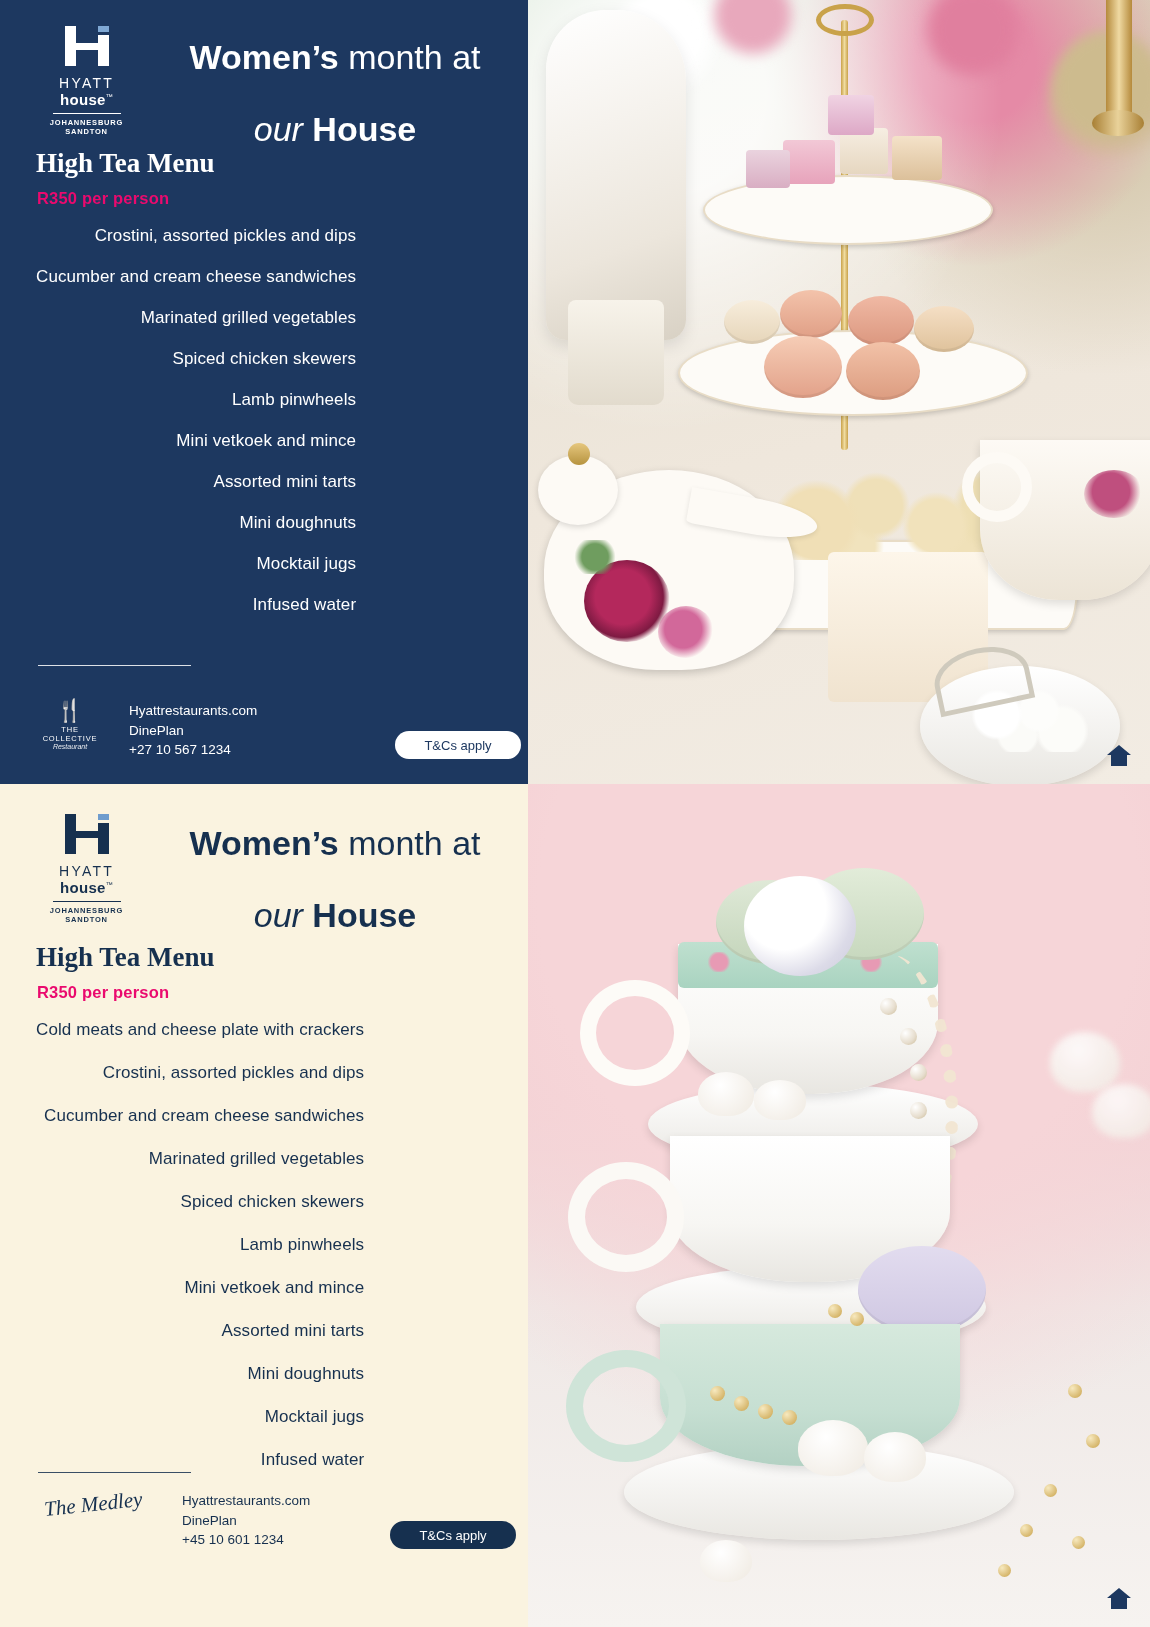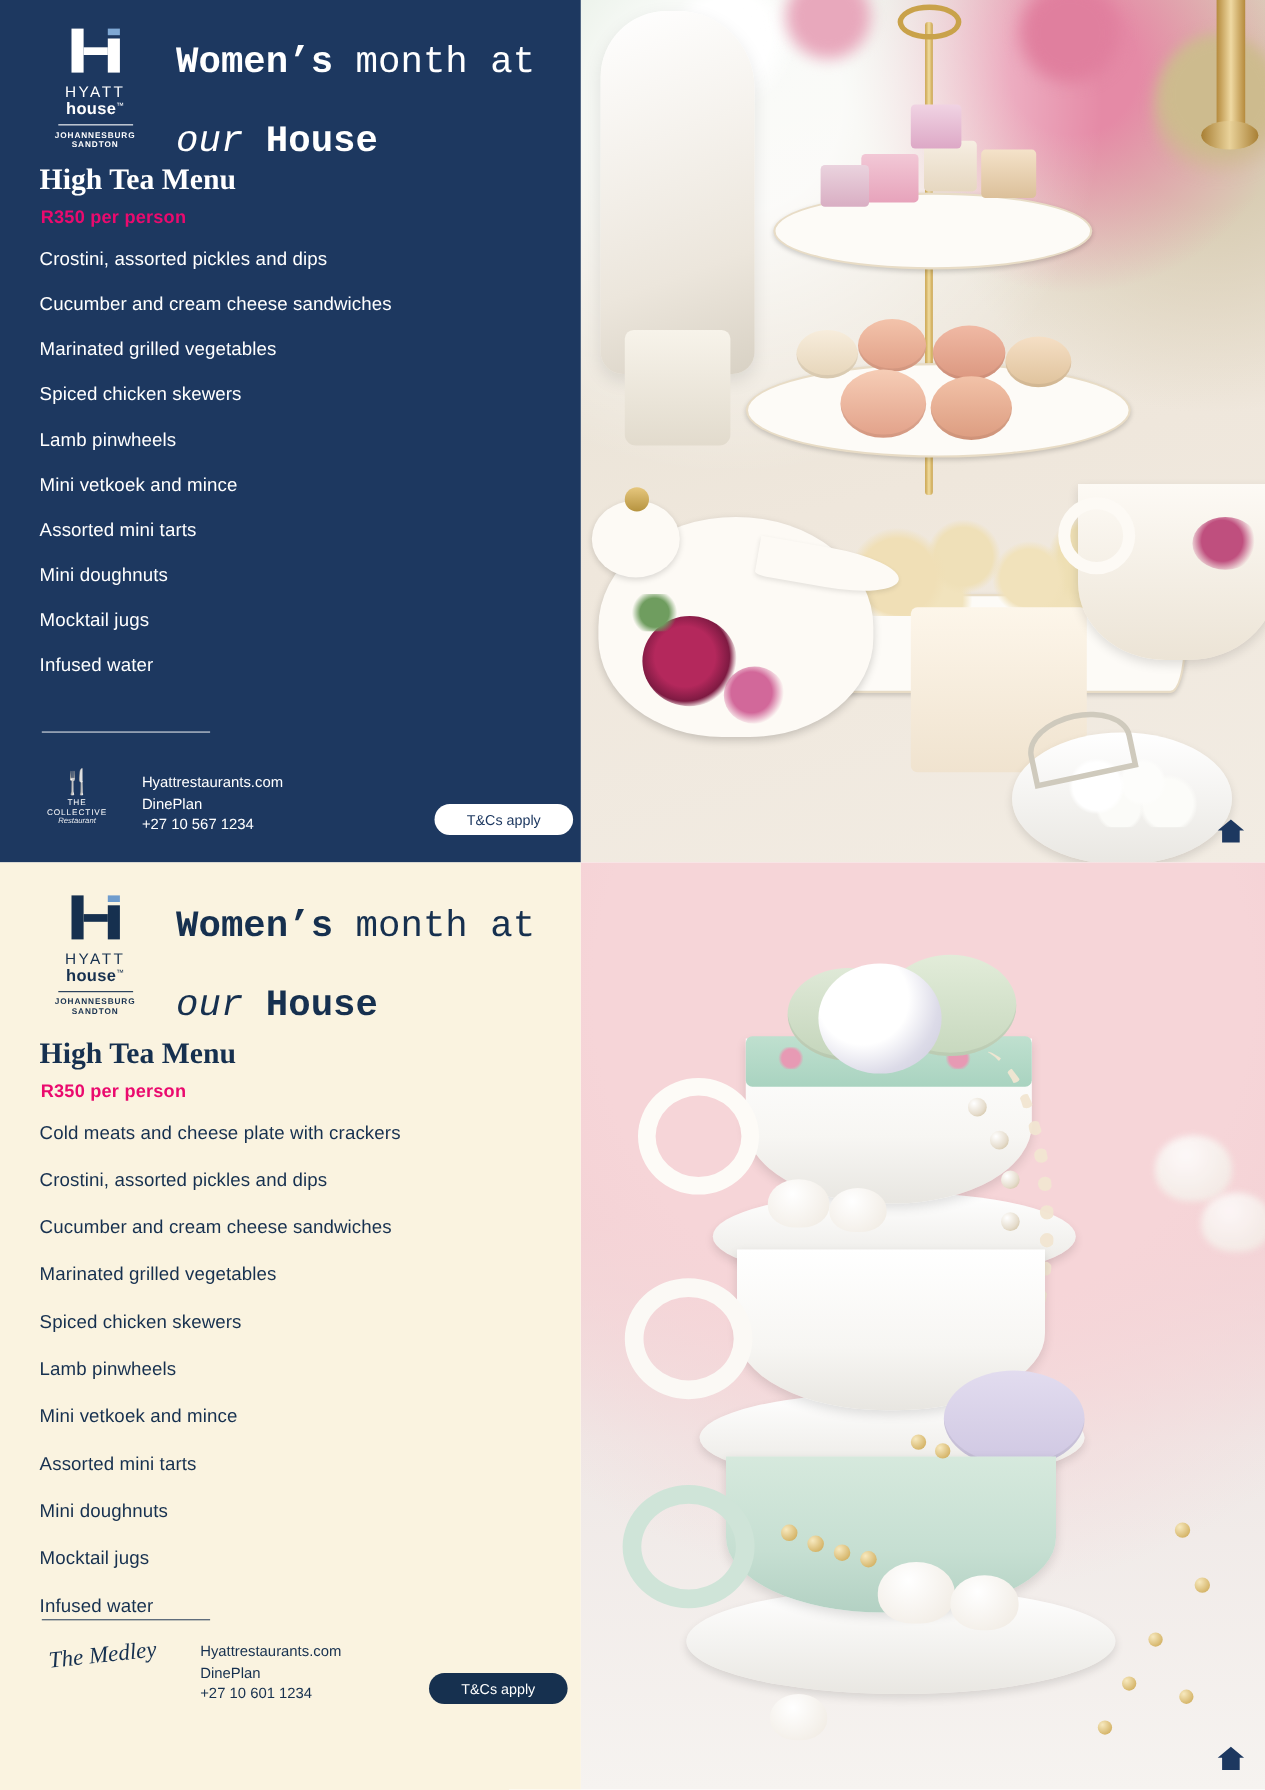--- a/index.html
+++ b/index.html
@@ -54,42 +54,43 @@
     position: absolute; background: currentColor;
   }
   .hmark .bar-l { left: 0; top: 0; width: 11px; height: 40px; }
   .hmark .bar-r { right: 0; top: 9px; width: 11px; height: 31px; }
   .hmark .bar-m { left: 11px; top: 17px; width: 22px; height: 7px; }
   .hmark .dot { right: 0; top: 0; width: 11px; height: 6px; }
 
   
   .headline {
     position: absolute;
-    font-family: Liberation Mono, monospace;
+    font-family: Liberation Sans, sans-serif;
+    text-align: center;
   }
   .headline .l1 { font-size: 34px; line-height: 1.12; }
   .headline .l2 { font-size: 34px; line-height: 1.12; margin-top: 34px; }
   .headline .b { font-weight: bold; }
   .headline .i { font-style: italic; font-weight: normal; }
 
   
   .menu-title {
     position: absolute;
     font-family: "Liberation Serif", serif;
     font-weight: bold;
     font-size: 27px;
   }
   .menu-price {
     position: absolute;
     color: #ea0a6e;
     font-weight: bold;
     font-size: 16.5px;
     letter-spacing: 0.2px;
   }
-  .menu-list { position: absolute; list-style: none; }
+  .menu-list { position: absolute; list-style: none; text-align: right; }
   .menu-list li {
     font-size: 17px;
     font-weight: 300;
     letter-spacing: 0.1px;
   }
 
   
   .rule { position: absolute; height: 1px; background: currentColor; opacity: 0.85; }
   .footer-contact {
     position: absolute;
@@ -363,21 +364,21 @@
         <li>Infused water</li>
       </ul>
 
       <div class="rule" style="left:38px; top:688px; width:153px; background:#16304f;"></div>
 
       <div class="medley" style="left:44px; top:708px;">The Medley</div>
 
       <div class="footer-contact" style="left:182px; top:707px; color:#16304f;">
         <div>Hyattrestaurants.com</div>
         <div>DinePlan</div>
-        <div>+27 10 601 1234</div>
+        <div>+45 10 601 1234</div>
       </div>
 
       <div class="tc-pill" id="tc-bottom" style="left:390px; top:737px;">T&amp;Cs apply</div>
     </div>
 
     <div class="panel-right">
       <div class="photo ph-bottom">
 
         <div class="saucer" style="left:120px; top:300px; width:330px; height:80px;"></div>
         <div class="cup" style="left:150px; top:160px; width:260px; height:150px;"></div>

